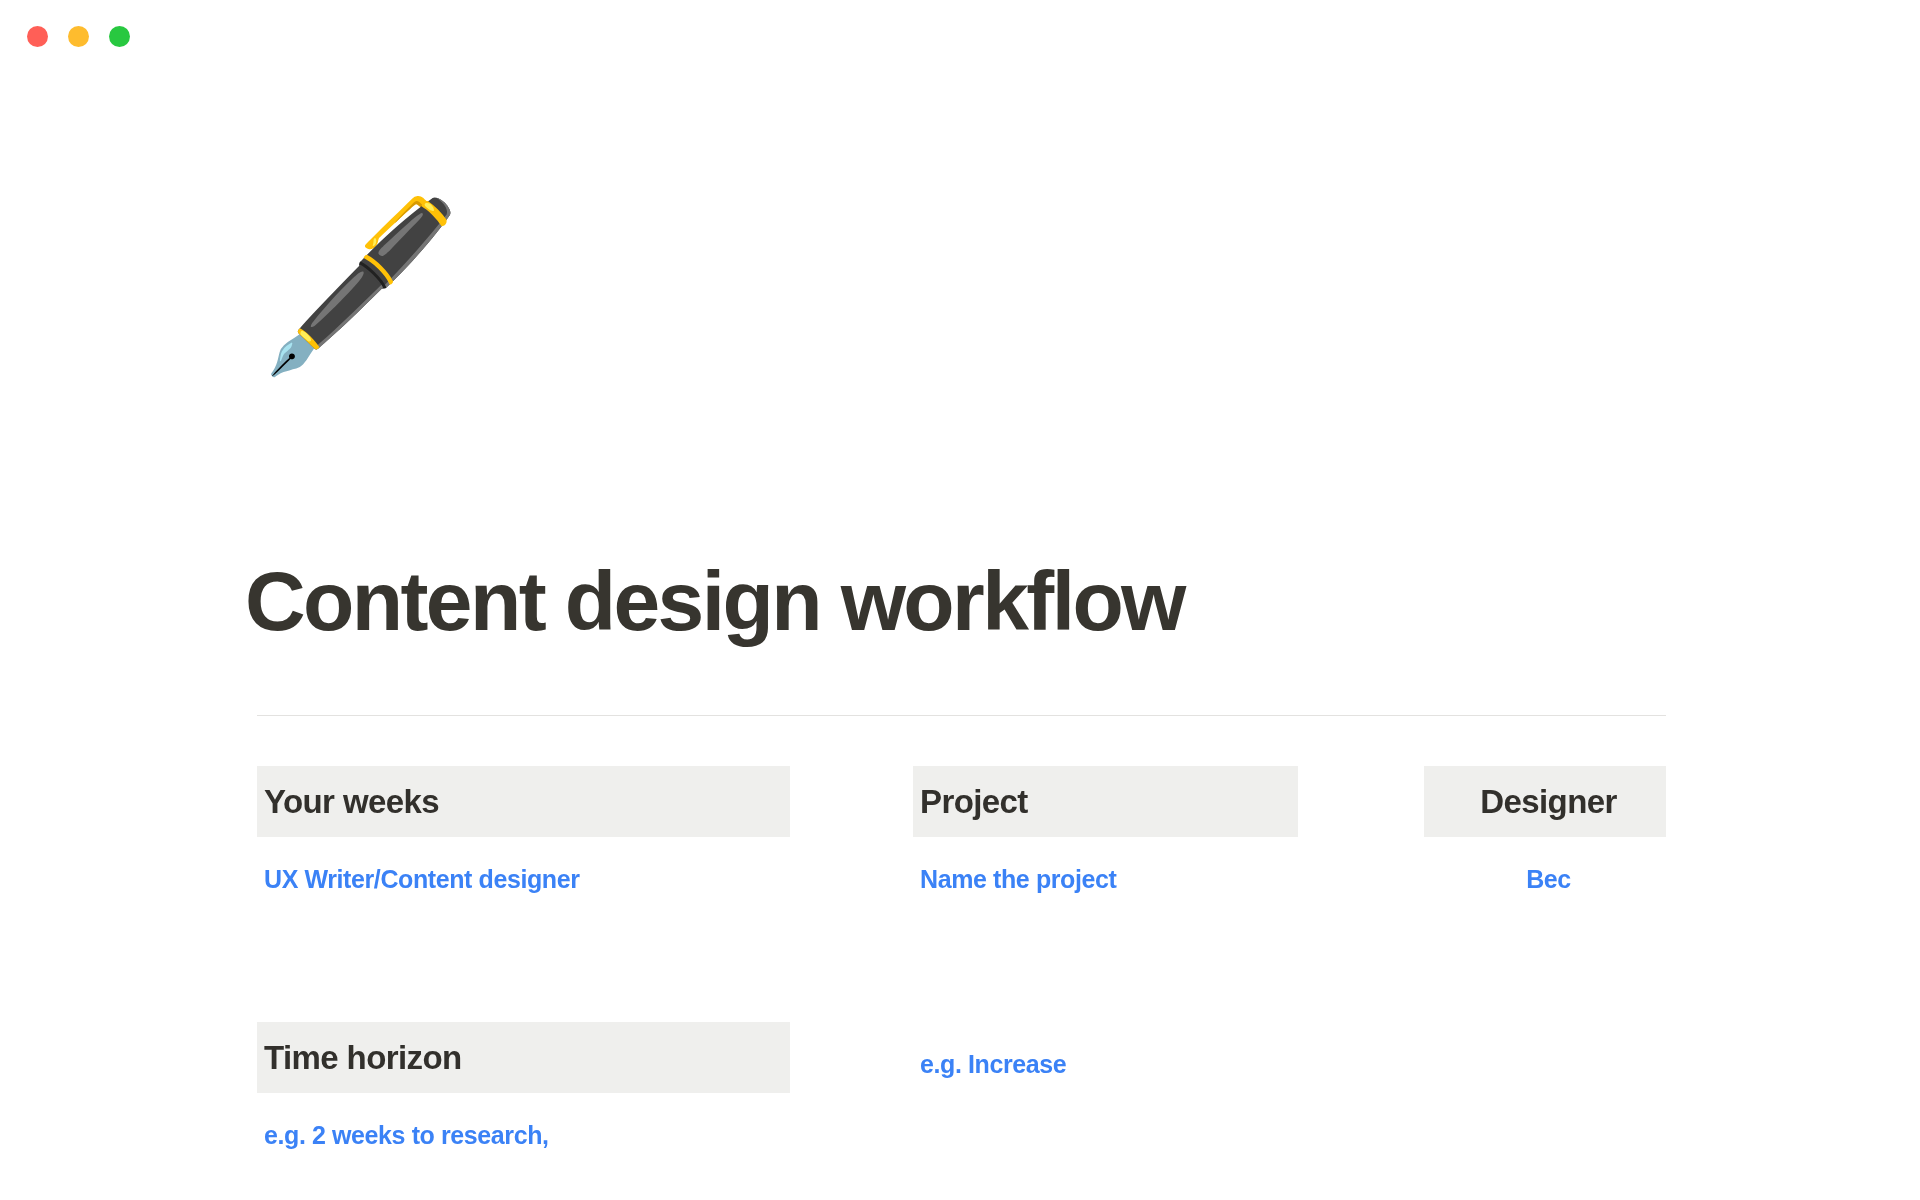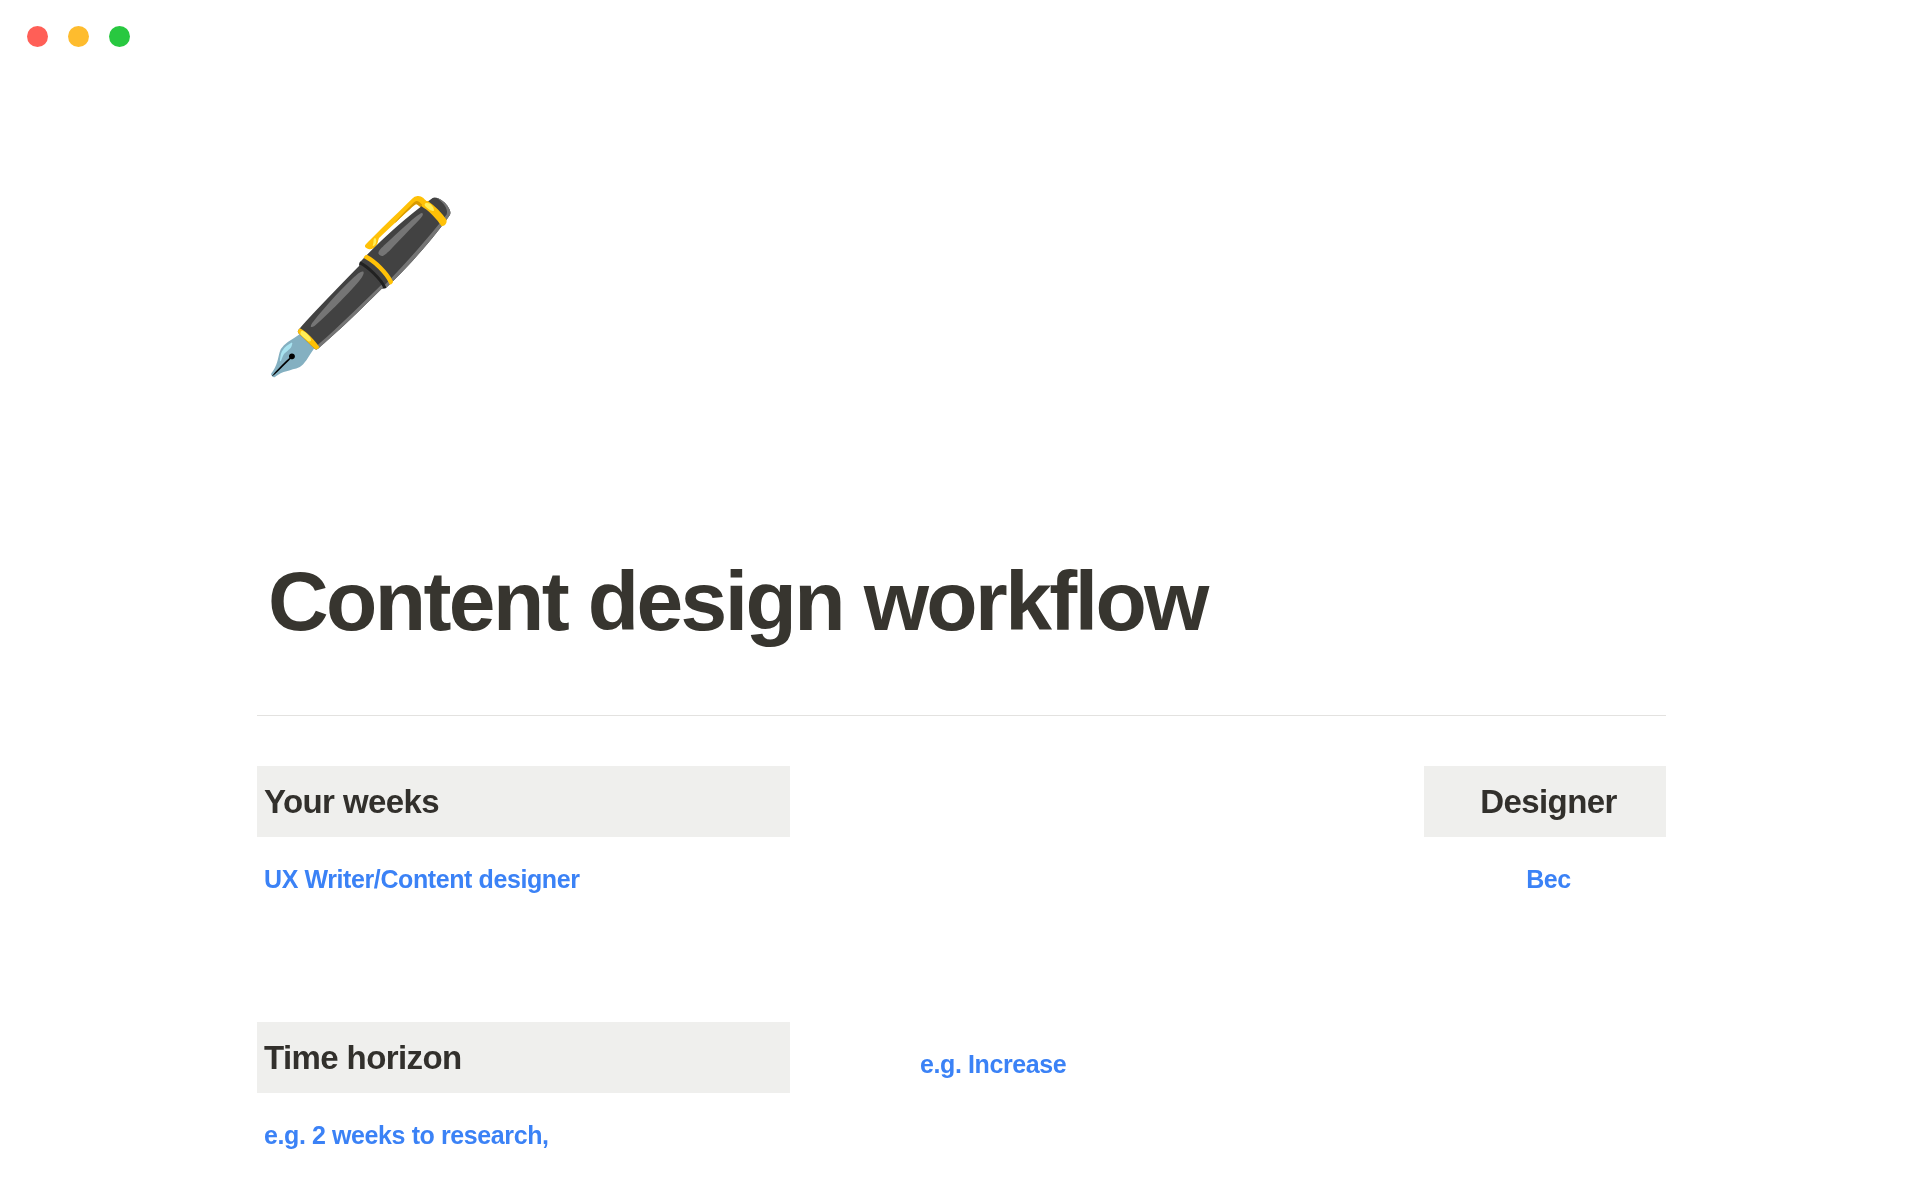--- a/index.html
+++ b/index.html
@@ -57,21 +57,21 @@
     top: 186px;
     width: 200px;
     height: 200px;
     font-size: 165px;
     line-height: 200px;
     user-select: none;
   }
 
   .page-title {
     position: absolute;
-    left: 268px;
+    left: 245px;
     top: 553px;
     width: 1420px;
     font-size: 84px;
     line-height: 96px;
     font-weight: 700;
     letter-spacing: -2.6px;
     color: #37352f;
     white-space: nowrap;
   }
 
@@ -154,20 +154,24 @@
 
   <div class="grid">
 
     <div class="row row-1">
 
       <div class="field col-1">
         <div class="field-label">Your weeks</div>
         <div class="field-value">UX Writer/Content designer</div>
       </div>
 
+      <div class="field col-2">
+        <div class="field-label">Project</div>
+        <div class="field-value">Name the project</div>
+      </div>
 
       <div class="field col-3">
         <div class="field-label">Designer</div>
         <div class="field-value">Bec</div>
       </div>
 
     </div>
 
     <div class="row row-2">
 

